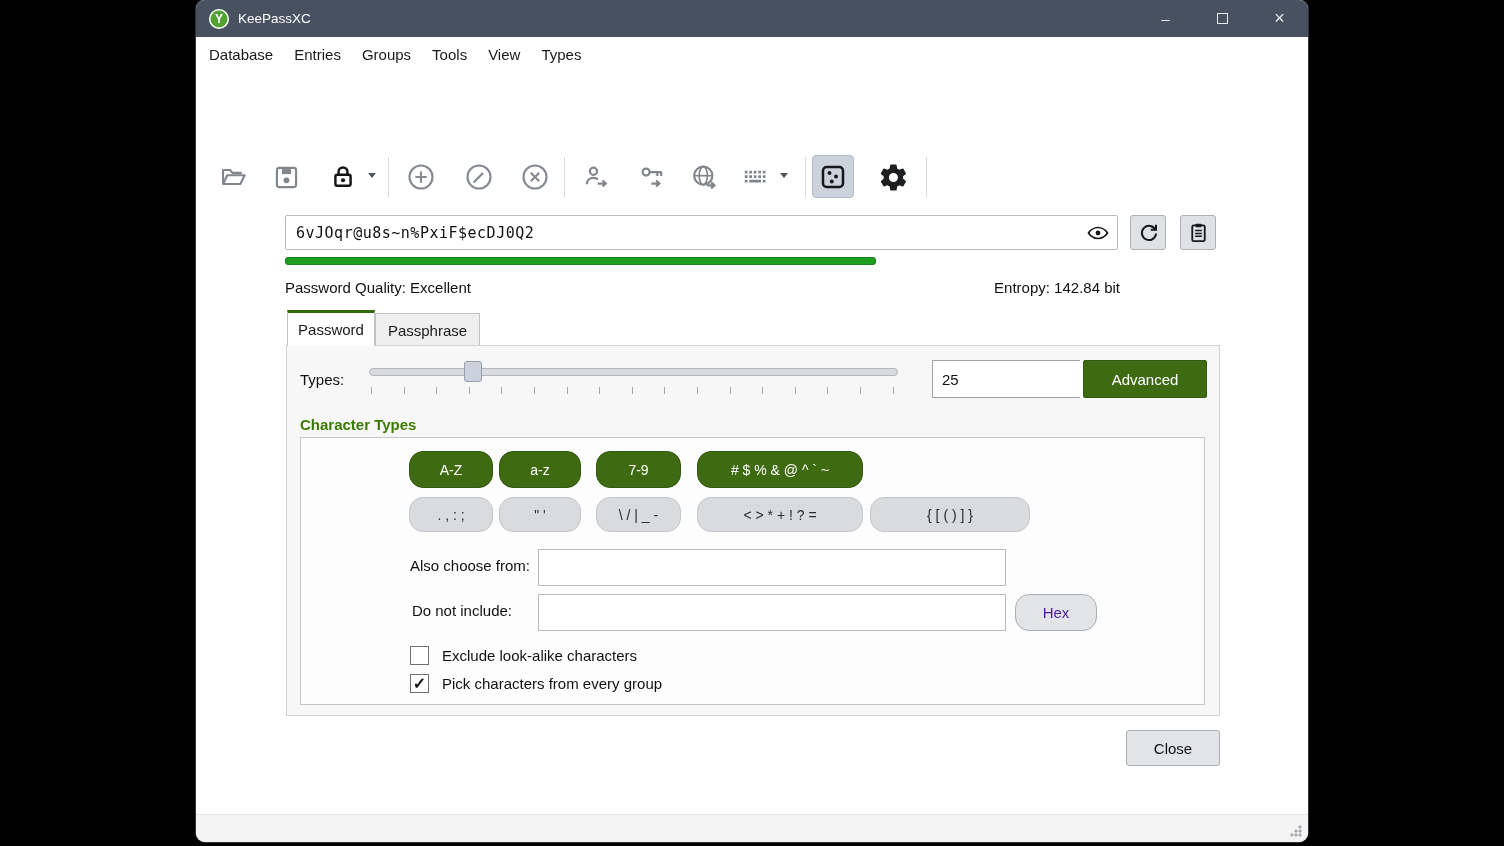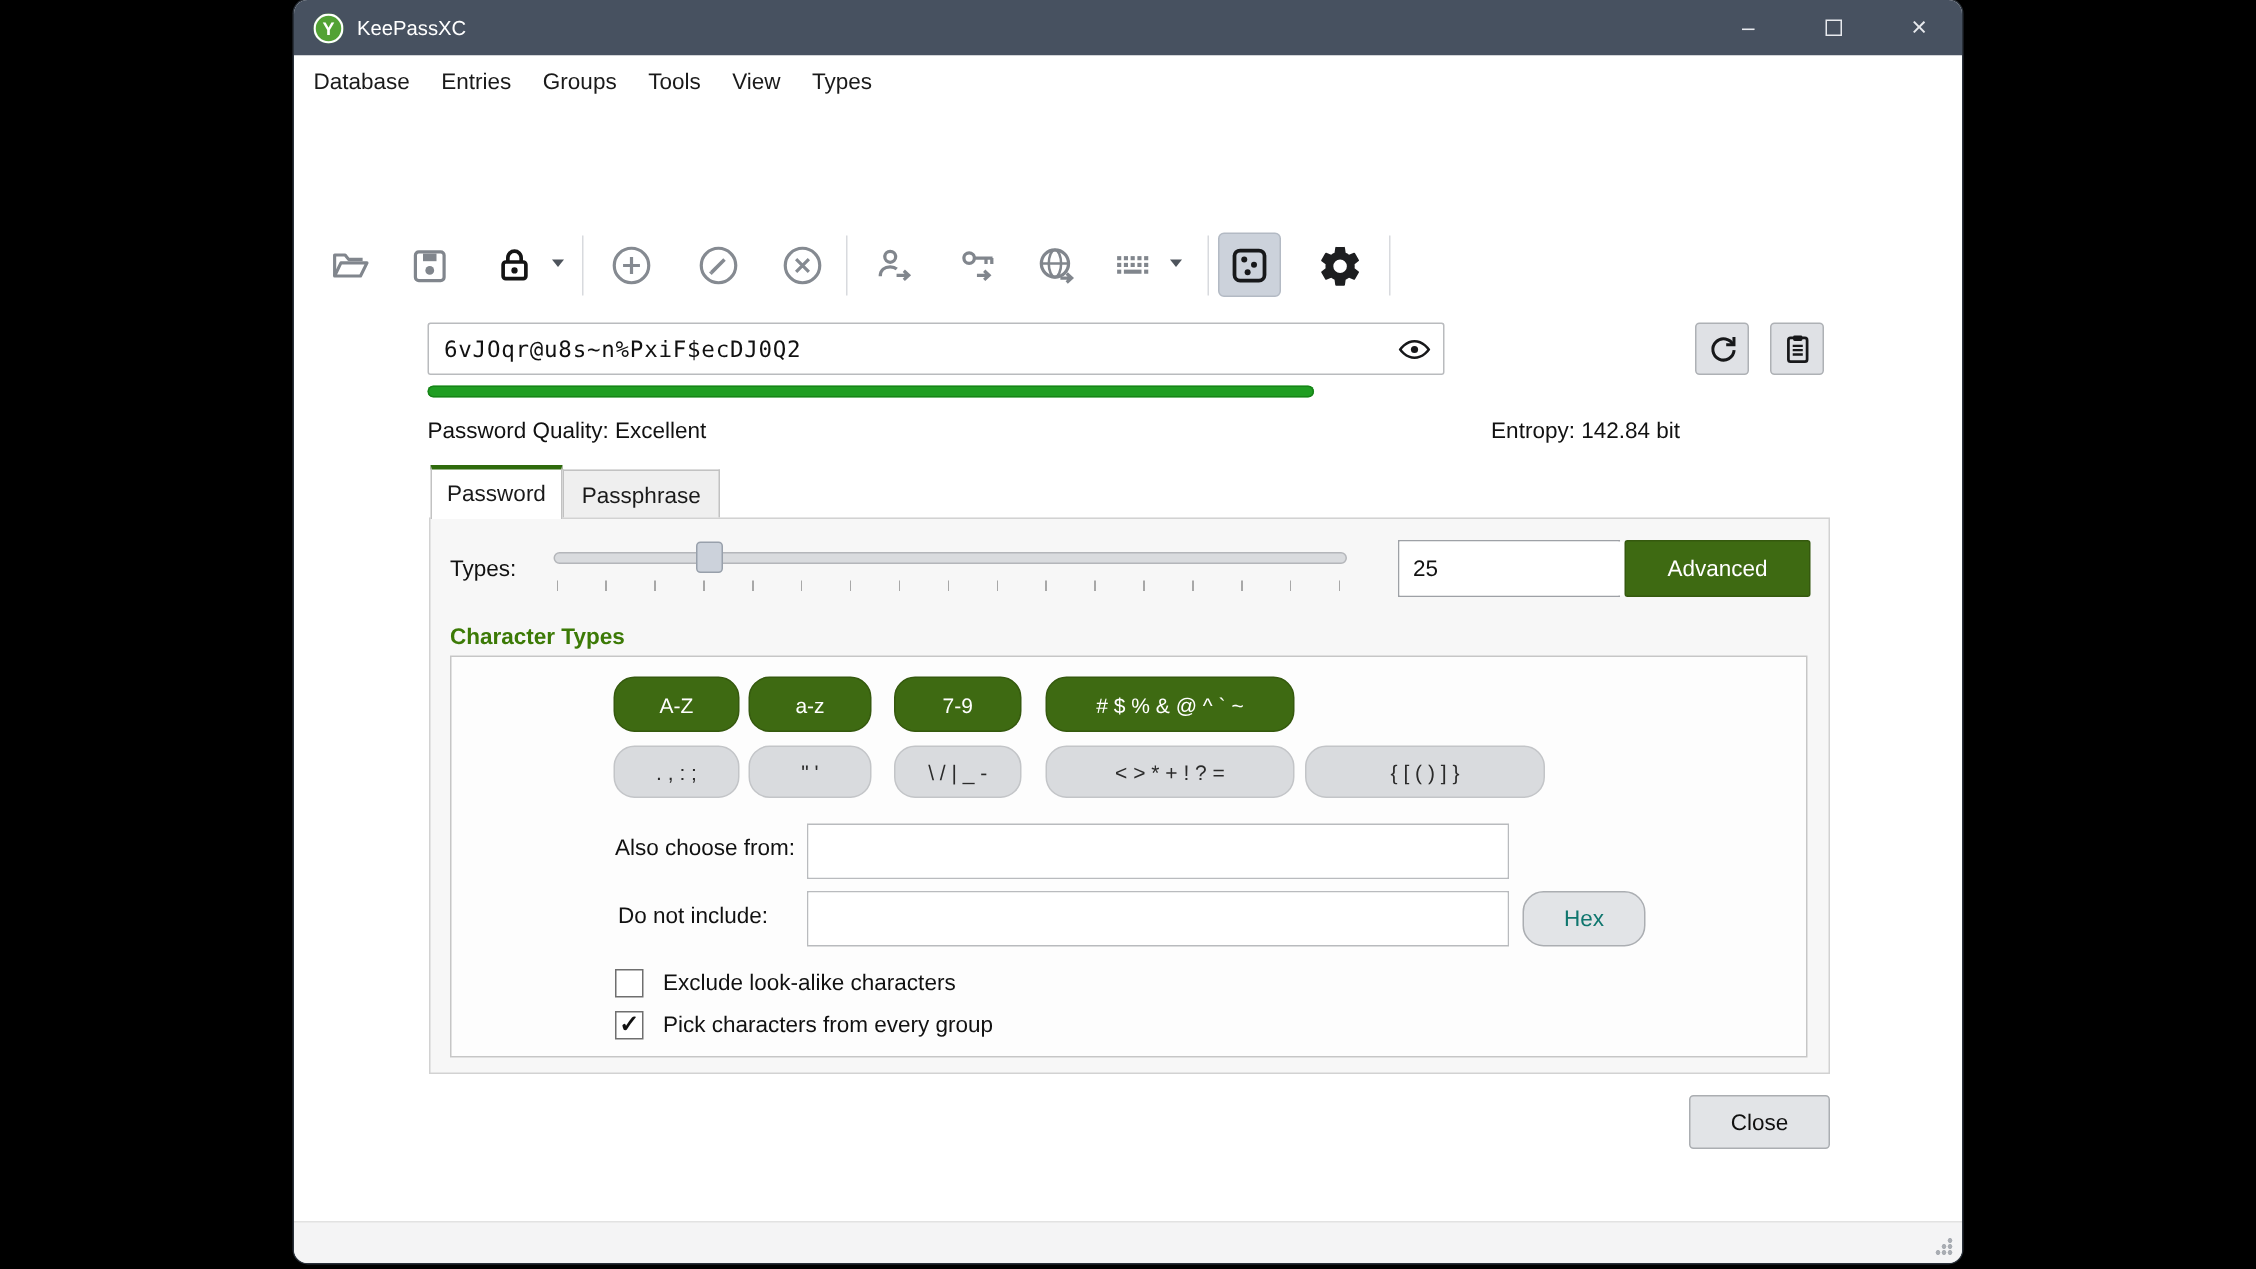--- a/index.html
+++ b/index.html
@@ -41,21 +41,21 @@
   .searchbox { position:absolute; left:741px; top:87px; width:352px; height:36px;
                background:#eceef0; border:1px solid #c6c8cb; border-radius:2px;
                display:flex; align-items:center; }
   .searchbox input { flex:1; border:none; outline:none; background:transparent;
                      font-size:15px; color:#333; font-family:"Liberation Sans",sans-serif; }
   .searchbox input::placeholder { color:#94989d; }
   .search-help { color:#555; font-size:17px; margin:0 12px 0 8px; }
   .search-mag { margin:0 10px 0 12px; display:flex; }
 
   
-  .pwd-wrap { position:absolute; left:89px; top:215px; width:678px; height:35px; }
+  .pwd-wrap { position:absolute; left:89px; top:215px; width:833px; height:35px; }
   .pwd-wrap input { width:100%; height:100%; border:1px solid #b9bbbe; border-radius:2px;
                     background:#fff; padding:0 40px 0 10px;
                     font-family:"DejaVu Sans Mono",monospace; font-size:15px; color:#111;
                     letter-spacing:0.5px; outline:none; }
   .eye-btn { position:absolute; right:8px; top:6px; width:24px; height:24px;
              display:flex; align-items:center; justify-content:center; }
   .sq-btn { position:absolute; top:215px; width:36px; height:35px;
             background:#dfe1e5; border:1px solid #aeb1b5; border-radius:3px;
             display:flex; align-items:center; justify-content:center; }
   .quality-track { position:absolute; left:89px; top:257px; width:833px; height:8px; }
@@ -102,21 +102,21 @@
   .char-btn { position:absolute; font-size:14px; display:flex; align-items:center; justify-content:center;
               border-radius:14px; }
   .char-off { background:#d9dbde; border:1px solid #c3c5c8; color:#2b2b2b; }
 
   .field-label { position:absolute; font-size:15px; color:#111; text-align:right; }
   .text-field { position:absolute; height:37px; background:#fff; border:1px solid #b9bbbe; }
   .text-field input { width:100%; height:100%; border:none; outline:none; padding:0 8px;
                       font-size:15px; font-family:"Liberation Sans",sans-serif; }
   .hex-btn { position:absolute; left:714px; top:156px; width:82px; height:37px;
              background:#e2e4e7; border:1px solid #abaeb2; border-radius:14px;
-             font-size:15px; color:#0f766e; display:flex; align-items:center; justify-content:center; }
+             font-size:15px; color:#4c1d95; display:flex; align-items:center; justify-content:center; }
 
   .checkbox { position:absolute; width:19px; height:19px; background:#fff; border:1.5px solid #6f6f6f;
               display:flex; align-items:center; justify-content:center;
               font-size:16px; font-weight:bold; color:#111; line-height:1; }
   .cb-label { position:absolute; font-size:15px; color:#111; }
 
   .close-btn { position:absolute; left:930px; top:730px; width:94px; height:36px;
                background:#e2e4e7; border:1px solid #abaeb2; border-radius:3px;
                font-size:15px; color:#111; display:flex; align-items:center; justify-content:center; }
 

